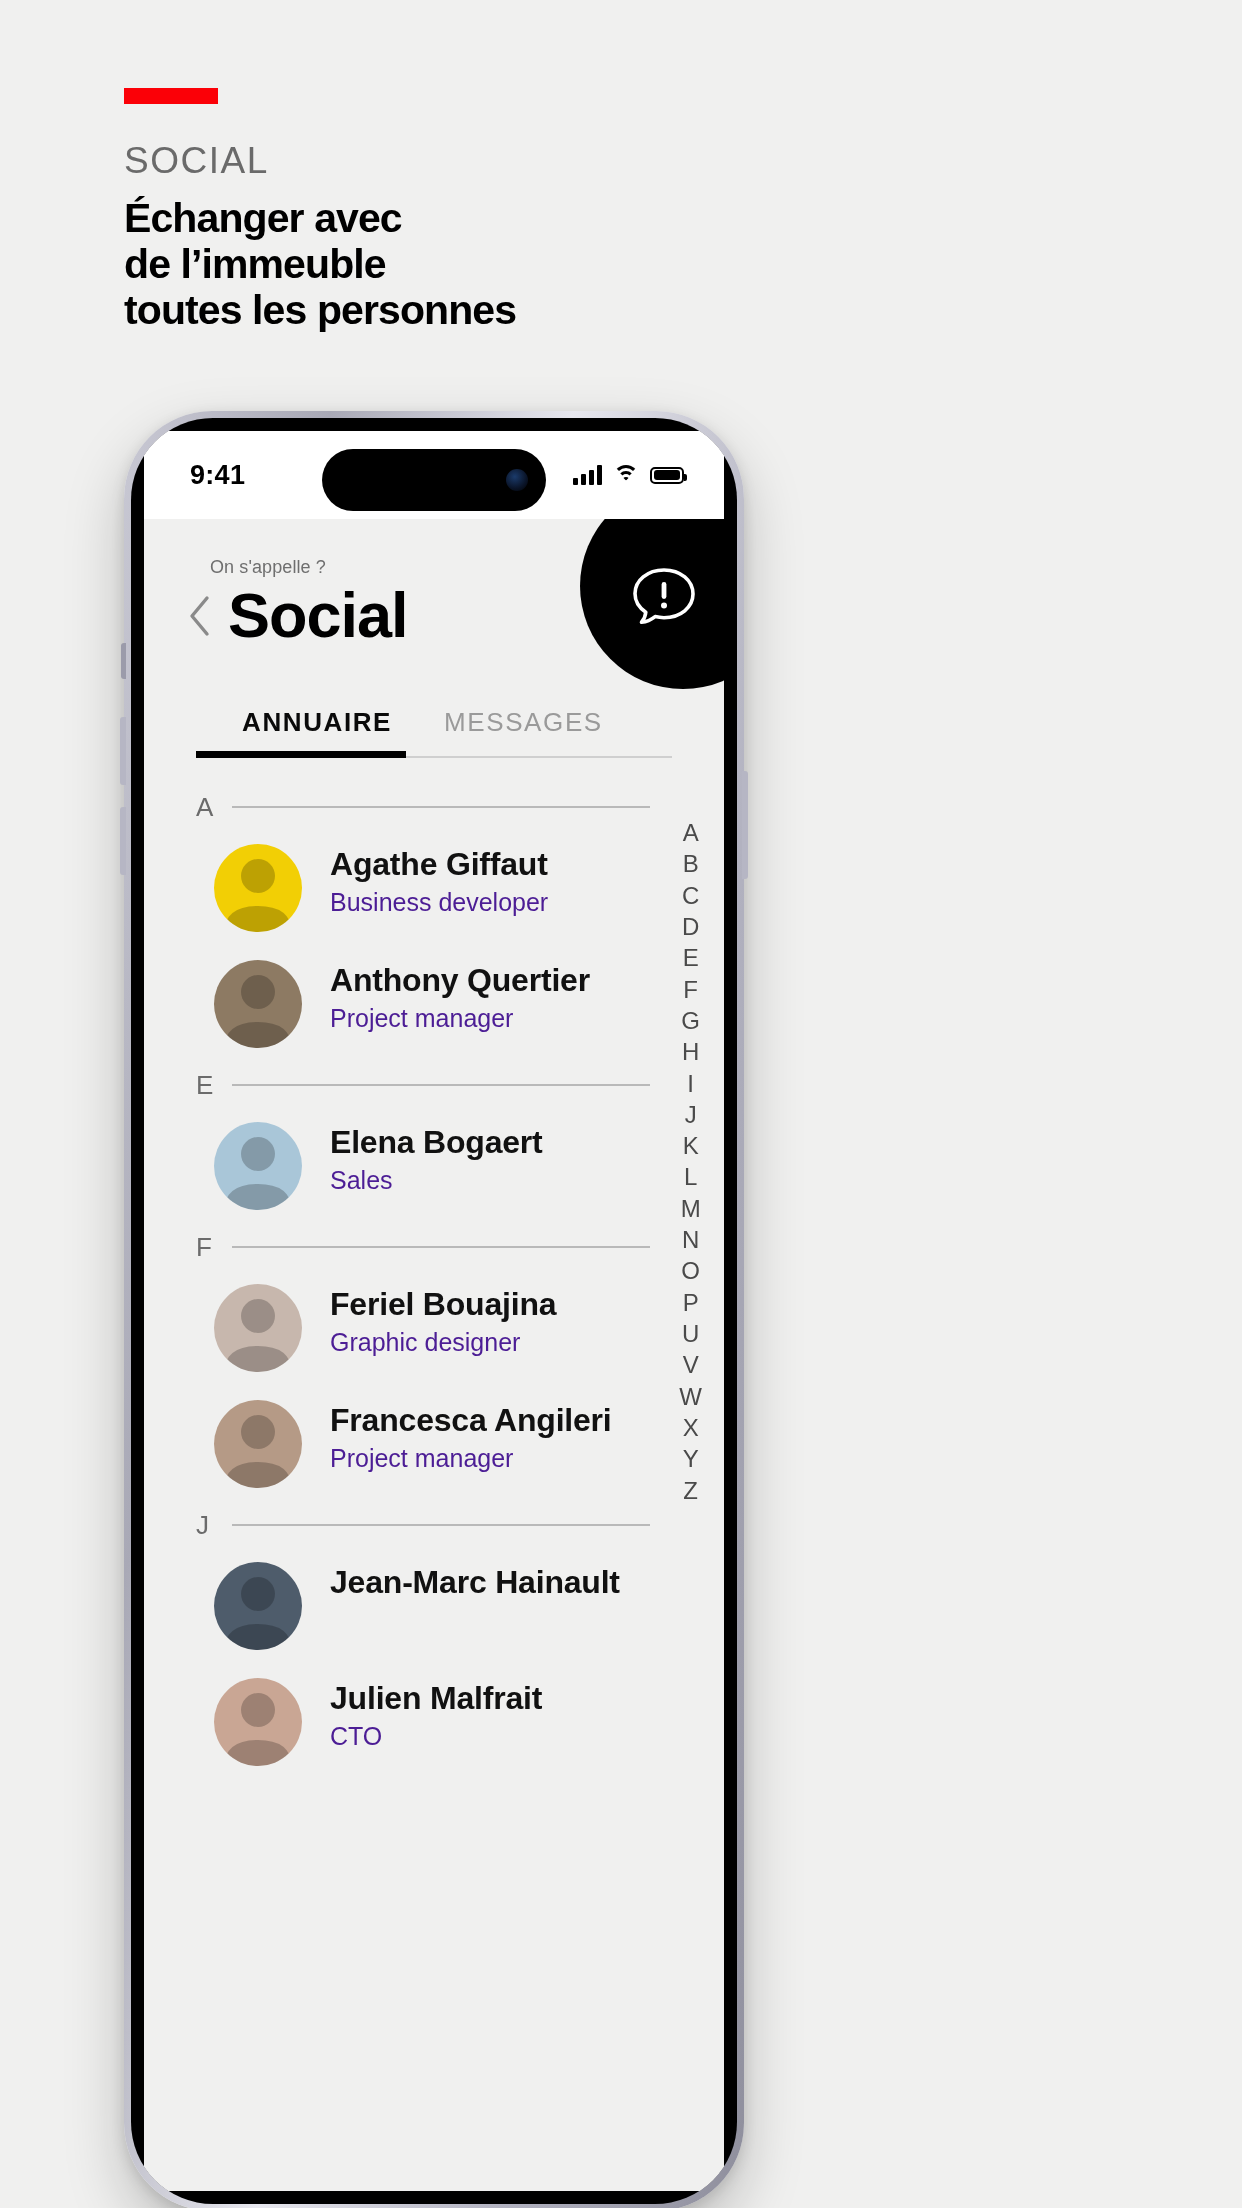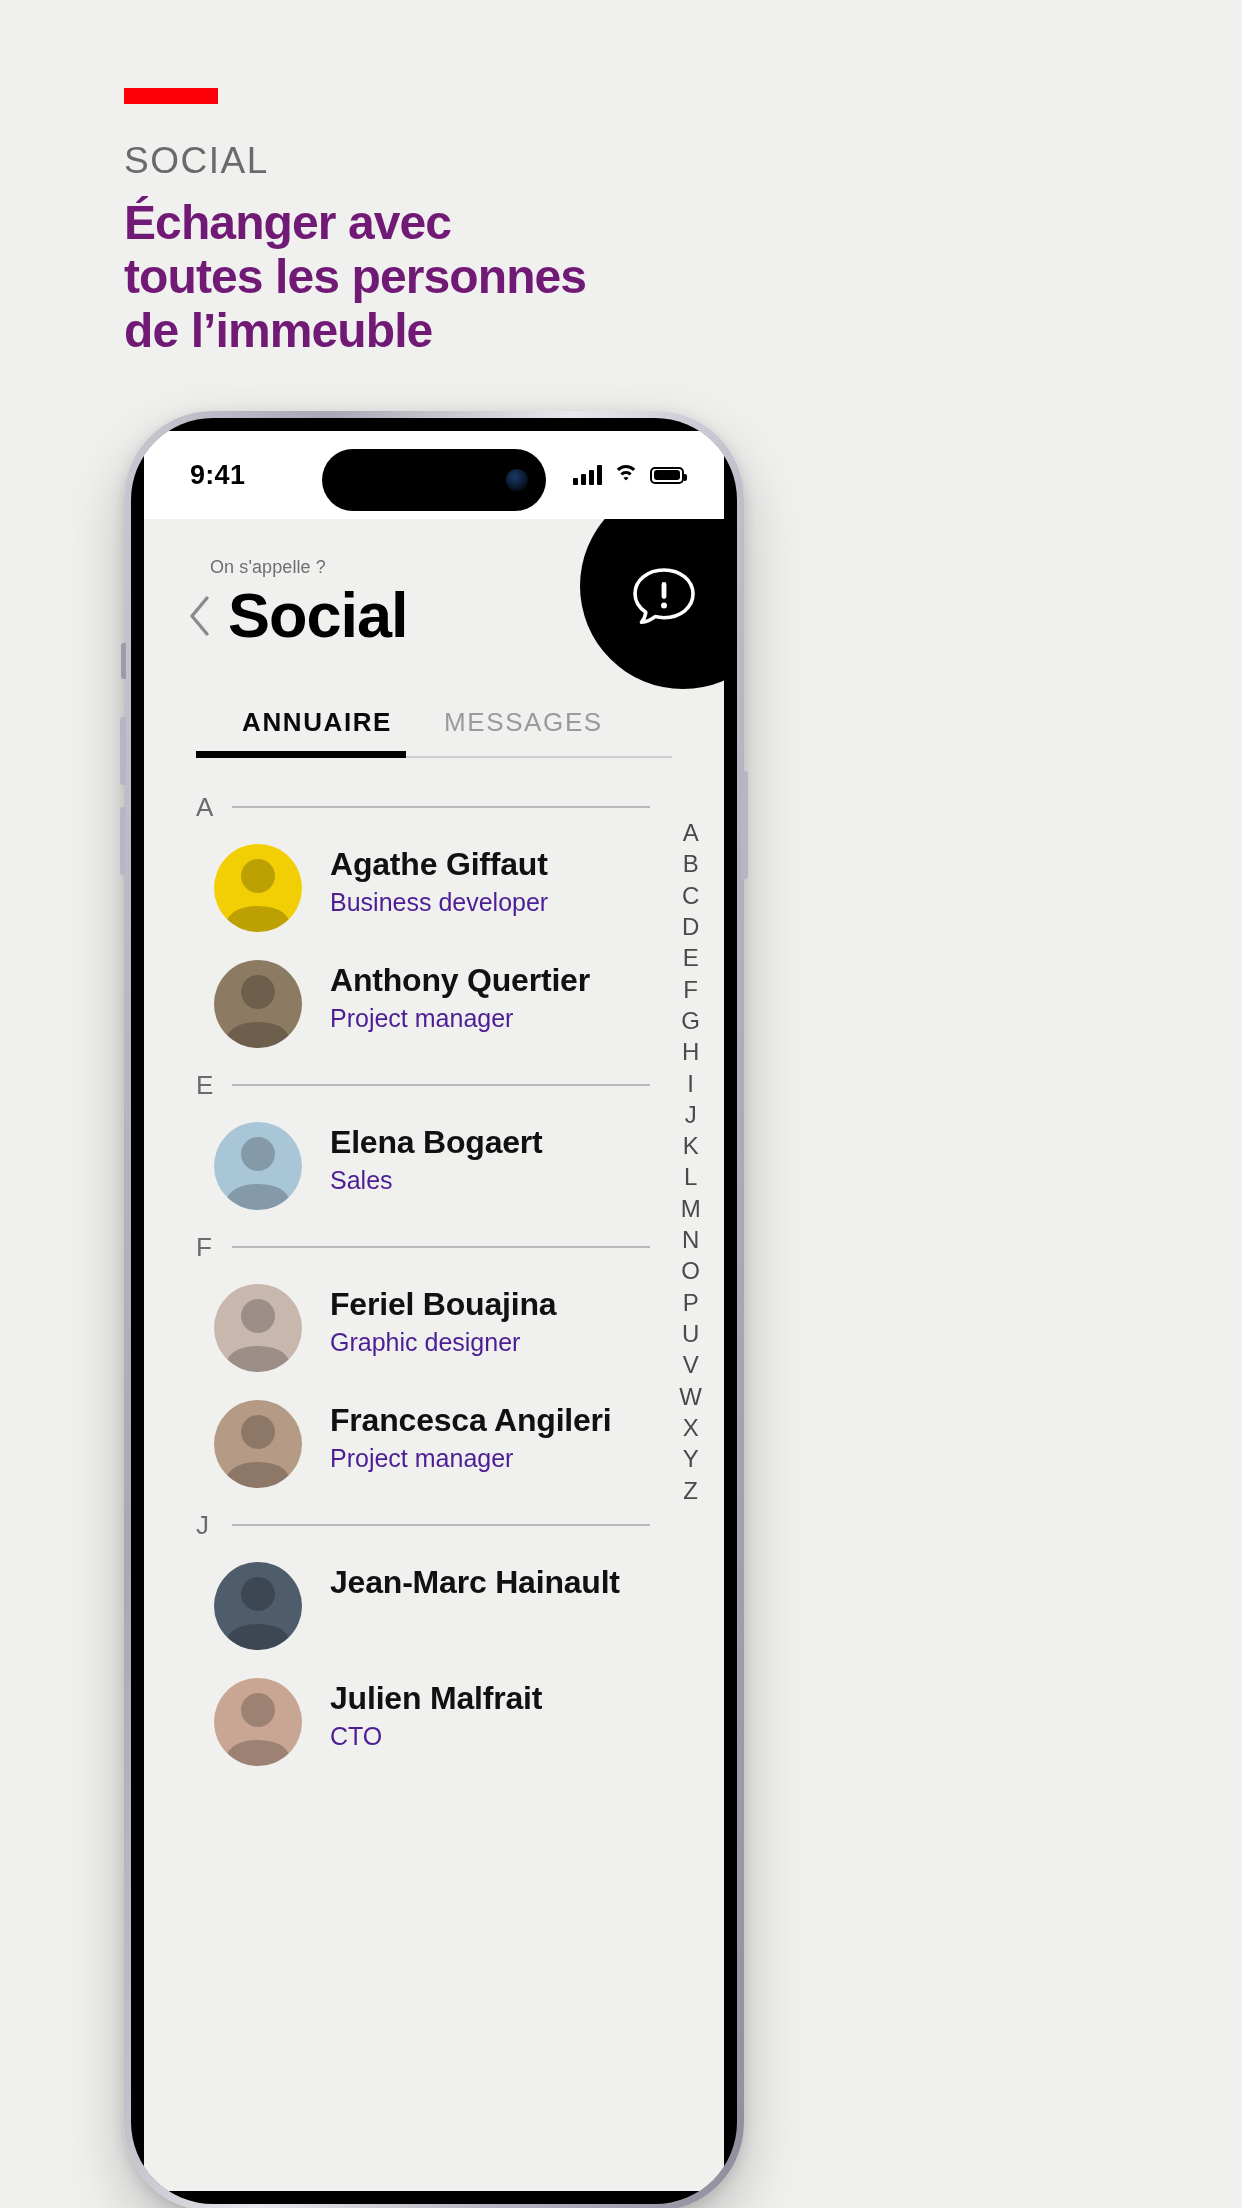--- a/index.html
+++ b/index.html
@@ -16,24 +16,24 @@
   .accent-bar { width:94px; height:16px; background:#fb0007; }
   .eyebrow {
     margin-top:36px;
     font-size:37px;
     letter-spacing:1.5px;
     color:#6a6a6a;
     font-weight:400;
   }
   .headline {
     margin-top:14px;
-    font-size:48px;
+    font-size:41px;
     line-height:1.12;
     font-weight:bold;
-    color:#701a75;
+    color:#000000;
     letter-spacing:-0.9px;
   }
   .headline span { display:block; }
 
   
   .phone-wrap {
     position:absolute;
     left:124px;
     top:411px;
     width:620px;
@@ -201,22 +201,22 @@
   .az-index span { font-size:24px; color:#4a4a4a; line-height:1.18; }
 </style>
 </head>
 <body>
 
 <div class="promo">
   <div class="accent-bar"></div>
   <div class="eyebrow">SOCIAL</div>
   <div class="headline">
     <span>Échanger avec</span>
+    <span>de l’immeuble</span>
     <span>toutes les personnes</span>
-    <span>de l’immeuble</span>
   </div>
 </div>
 
 <div class="phone-wrap">
   <div class="phone-frame">
     <div class="btn-silent"></div>
     <div class="btn-volup"></div>
     <div class="btn-voldn"></div>
     <div class="btn-power"></div>
 

